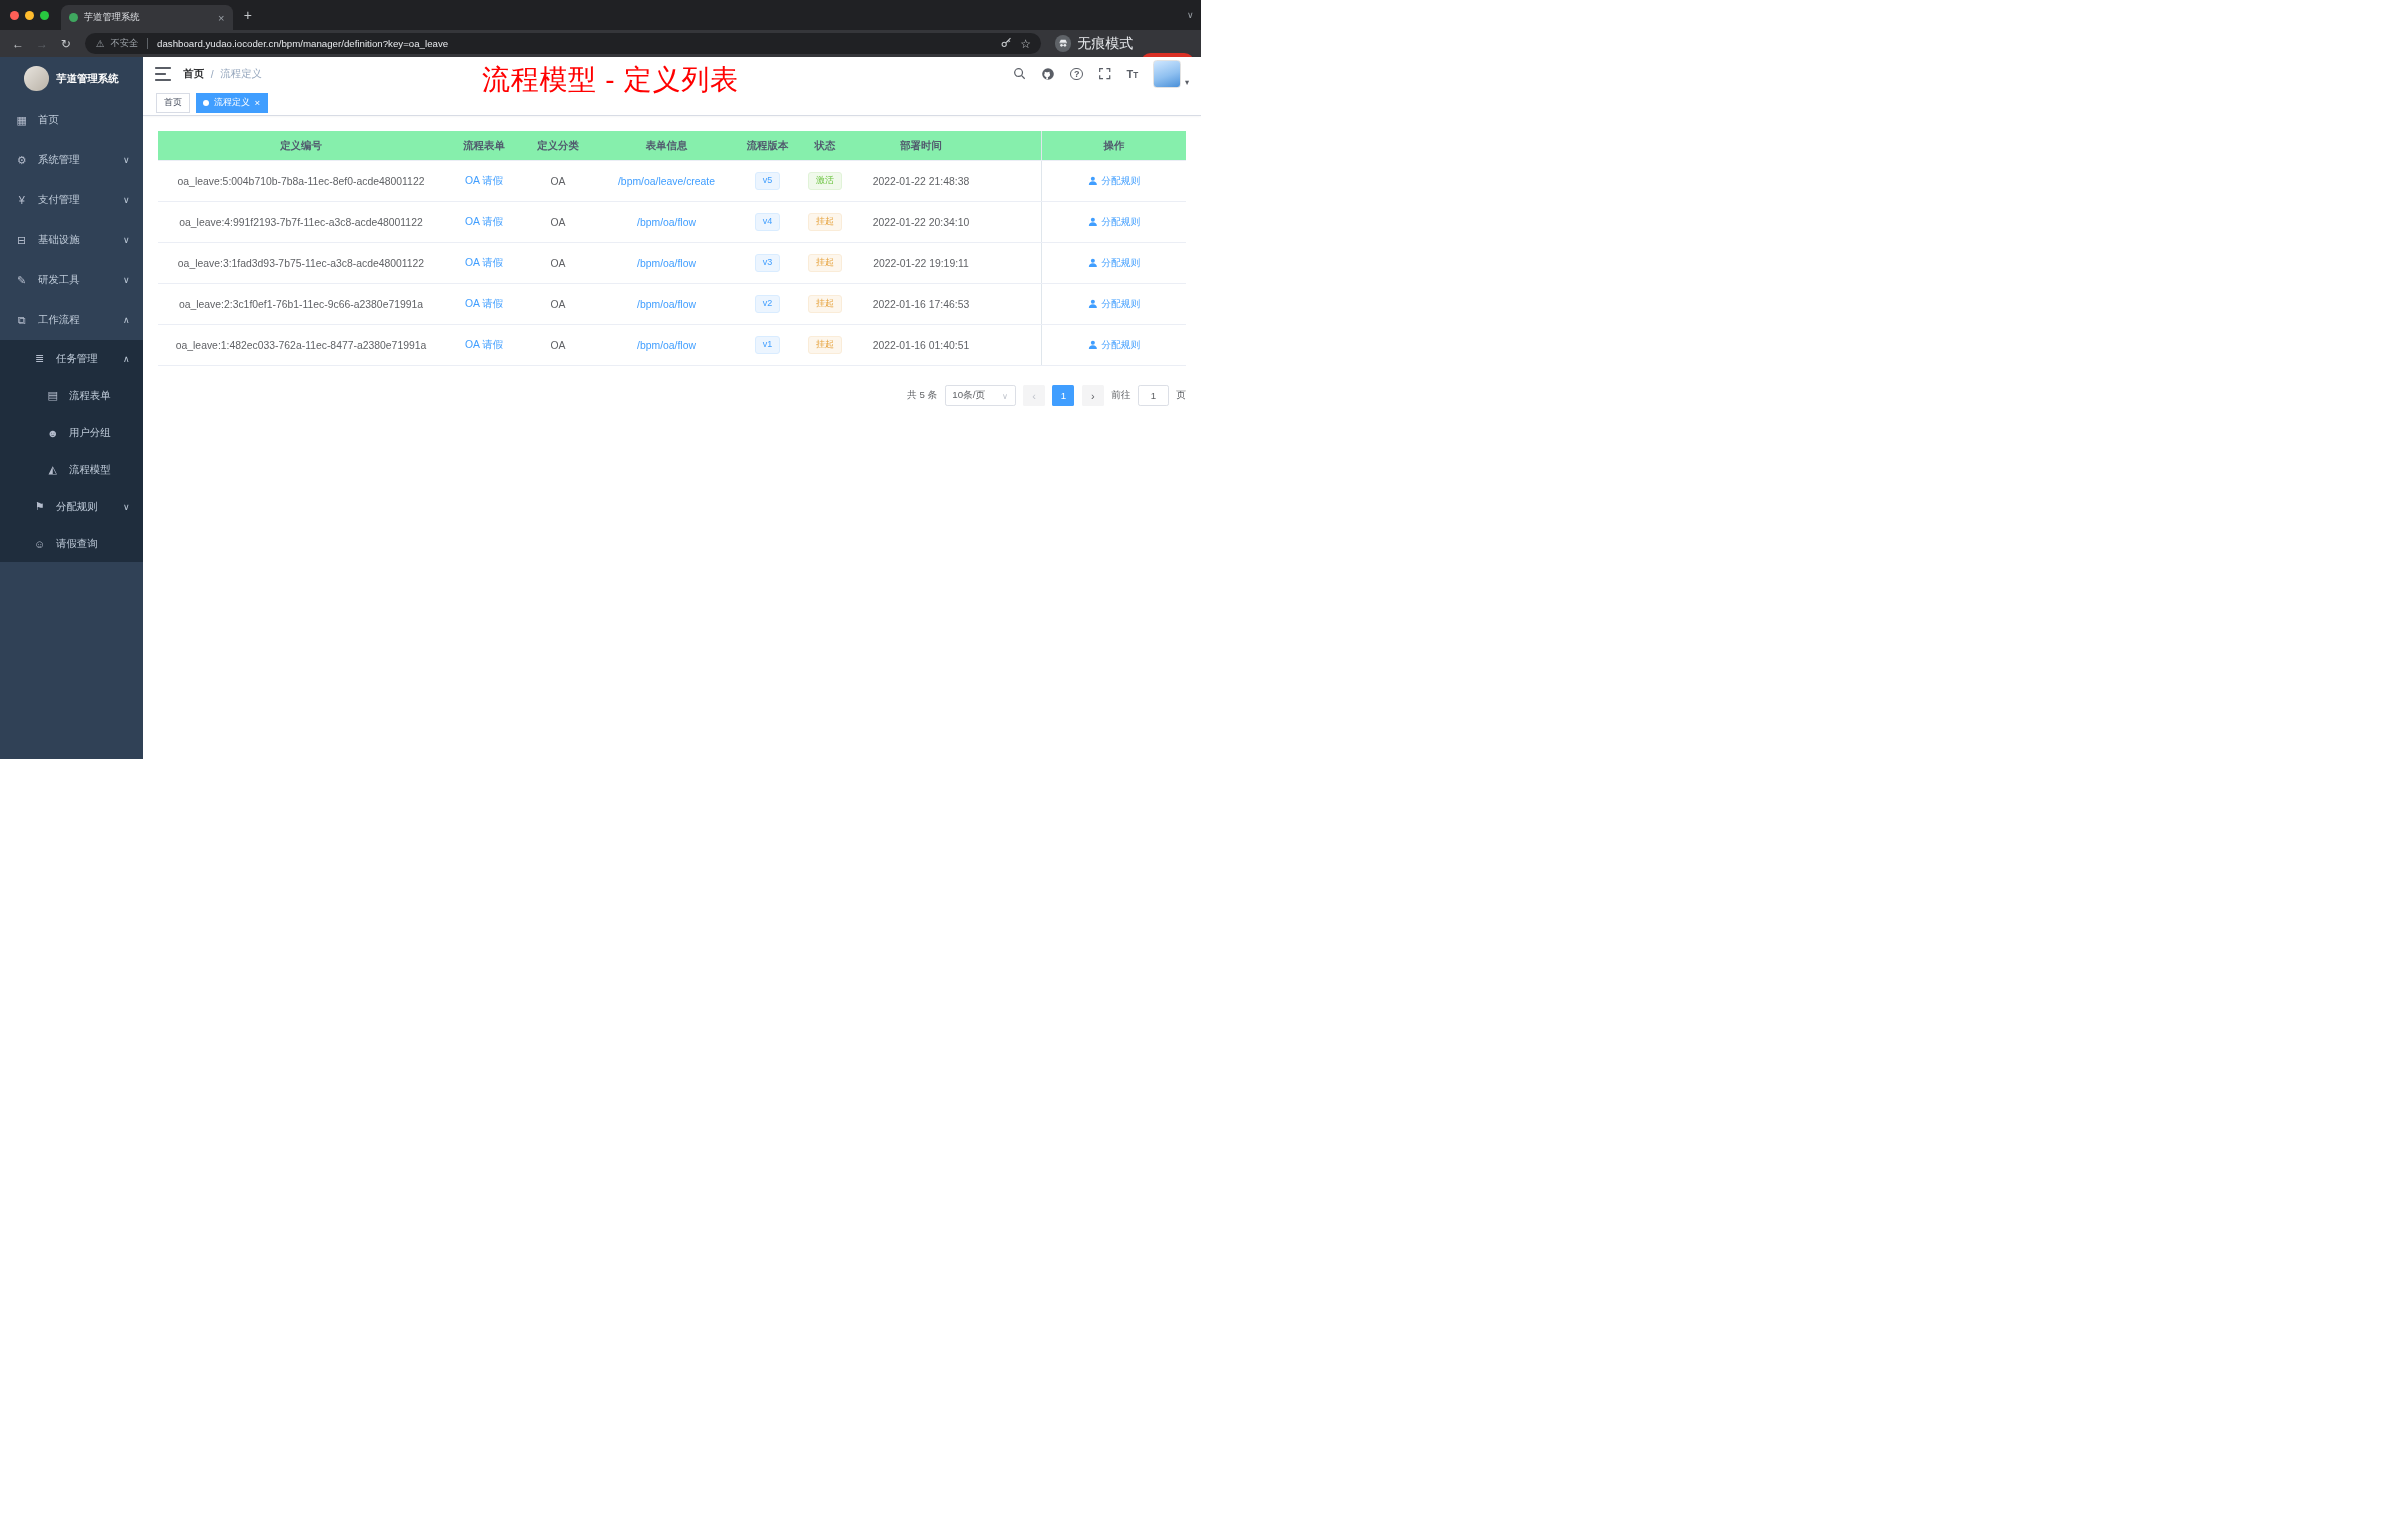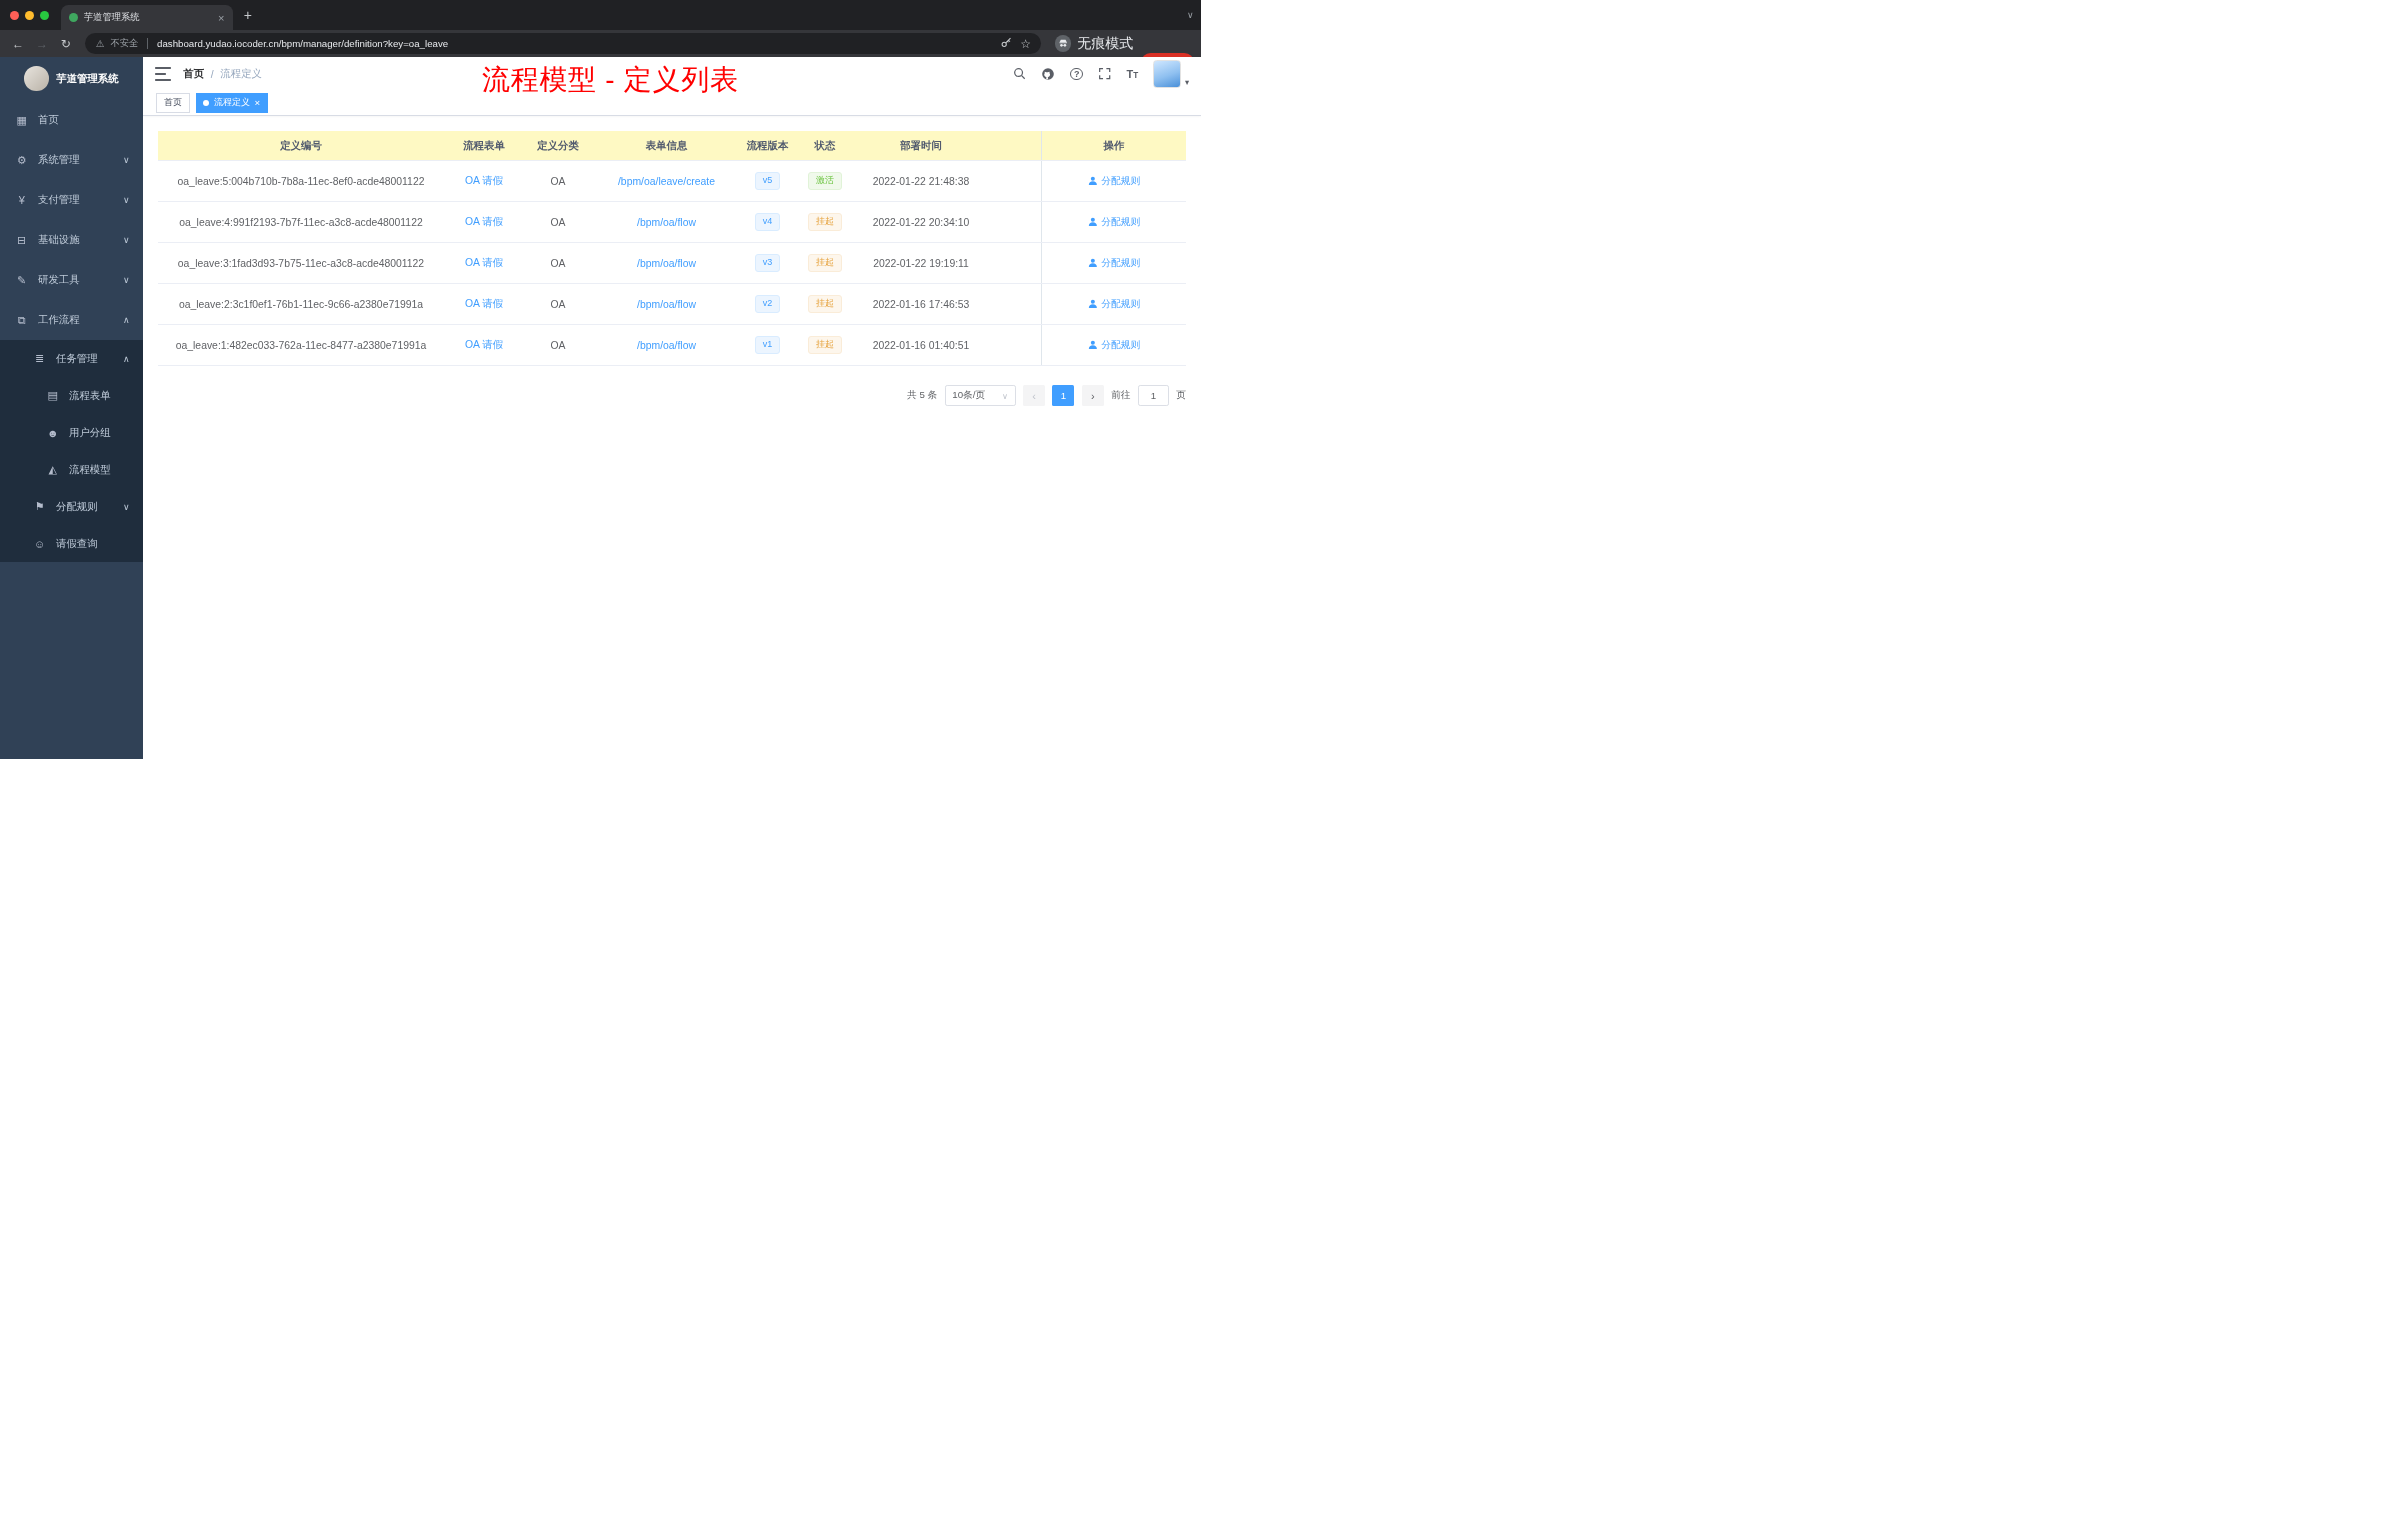--- a/index.html
+++ b/index.html
@@ -69,21 +69,21 @@
 
   .tagsbar { height:25px; border-bottom:0.7px solid #d8dce5; box-shadow:0 0.7px 2.2px rgba(0,0,0,.06); display:flex; align-items:center; padding:0 13.4px; gap:6px; background:#fff; flex:0 0 auto; }
   .tag { height:19.3px; display:inline-flex; align-items:center; padding:0 6.7px; border:0.7px solid #d8dce5; background:#fff; color:#495060; font-size:9px; gap:4.5px; }
   .tag.active { background:#409eff; border-color:#409eff; color:#fff; }
   .tag-dot { width:6px; height:6px; border-radius:50%; background:#fff; }
   .tag-close { font-size:9.7px; line-height:1; }
 
   
   .content { flex:1; padding:15px; overflow:hidden; }
   .grid-row { display:grid; grid-template-columns:286px 80px 68px 149px 53px 62px 130px 1fr 145px; align-items:stretch; }
-  .thead { height:30px; background:#fef9c3; border-bottom:0.7px solid #ebeef5; }
+  .thead { height:30px; background:#86efac; border-bottom:0.7px solid #ebeef5; }
   .th { color:#515a6e; font-weight:bold; font-size:10.4px; display:flex; align-items:center; justify-content:center; }
   .trow { height:41px; border-bottom:0.7px solid #ebeef5; background:#fff; }
   .td { font-size:10.4px; color:#606266; display:flex; align-items:center; justify-content:center; white-space:nowrap;text-align:right; }
   .link { color:#409eff; cursor:pointer; text-decoration:none; }
   .badge { display:inline-block; padding:2.2px 6.7px; font-size:9px; border-radius:3px; line-height:1.3; }
   .badge.version { background:#ecf5ff; border:0.7px solid #d9ecff; color:#409eff; }
   .badge.success { background:#f0f9eb; border:0.7px solid #e1f3d8; color:#67c23a; }
   .badge.warning { background:#fdf6ec; border:0.7px solid #faecd8; color:#e6a23c; }
   .col-action { border-left:0.7px solid #dfe6ec; }
   .action-link { display:inline-flex; align-items:center; gap:3.7px; font-size:9.7px; }

